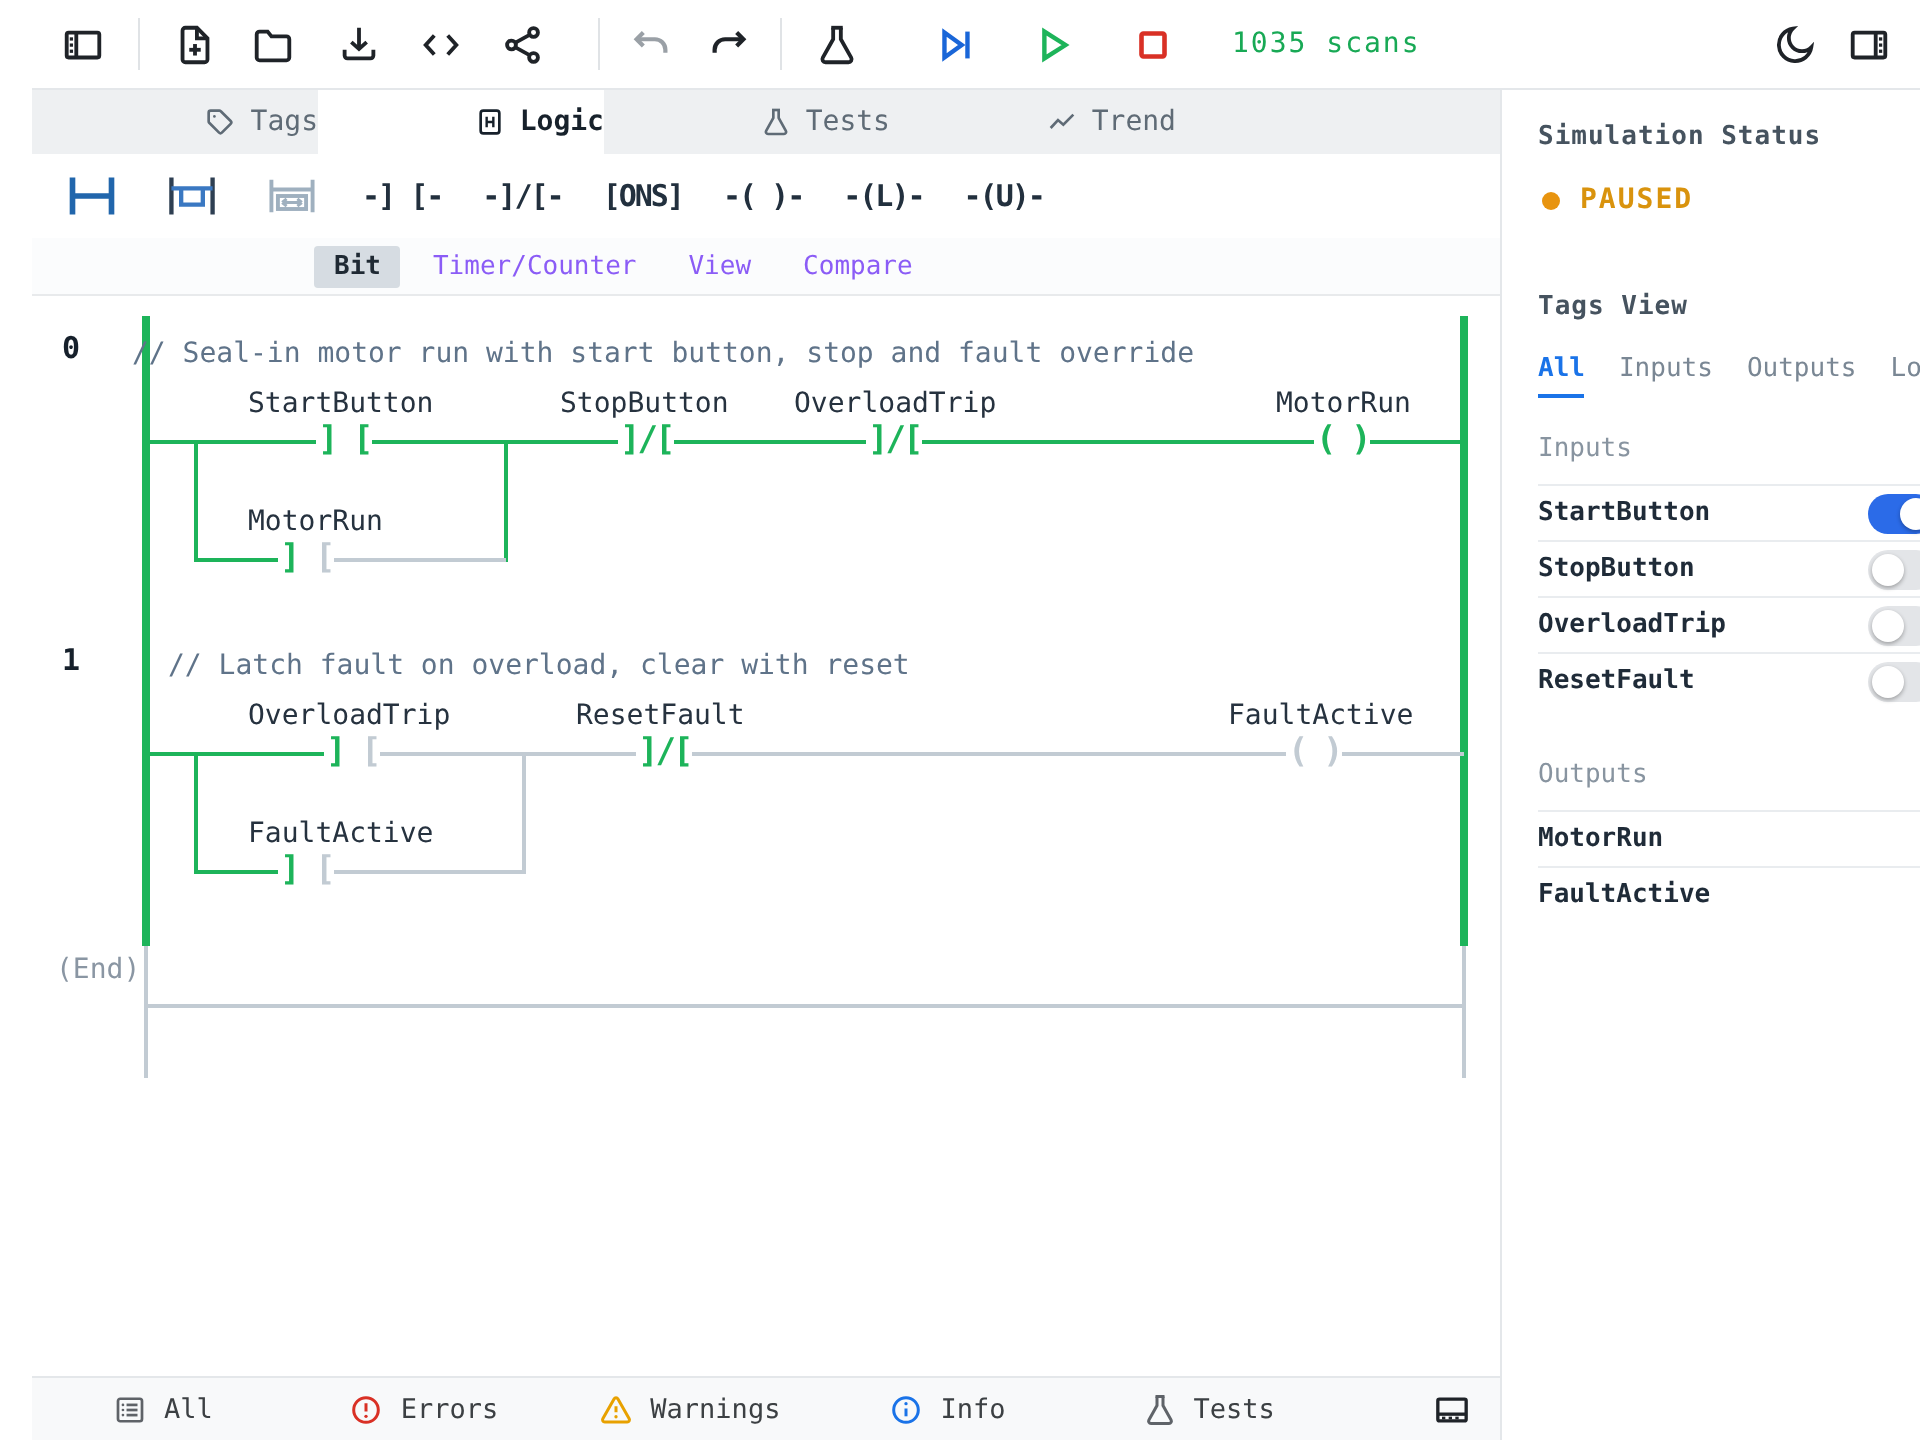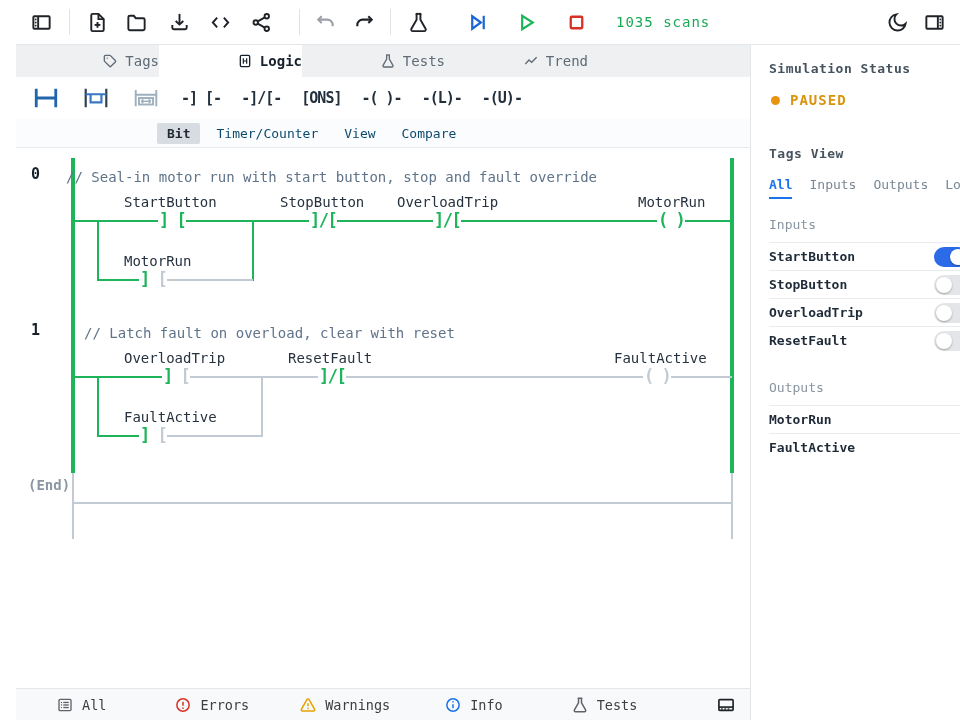--- a/index.html
+++ b/index.html
@@ -32,35 +32,35 @@
   .palette { height:42px; display:flex; align-items:center; padding:0 0 0 12px;
     gap:14px; flex:0 0 42px; background:#fff; }
   .pal-btn { height:30px; display:flex; align-items:center; padding:0 3px; cursor:pointer; }
   .pal-btn svg { width:30px; height:26px; }
   .pal-glyph { font-size:15px; font-weight:bold; color:#22303e; letter-spacing:-1px;
     white-space:pre; cursor:pointer; padding:2px 3px; }
 
   
   .cats { height:29px; display:flex; align-items:center; gap:6px; padding-left:141px;
     border-bottom:1px solid #e8eaec; background:#fbfcfd; flex:0 0 29px; font-size:13px; }
-  .cat { color:#0c4a6e; padding:3px 10px; cursor:pointer; }
+  .cat { color:#8b5cf6; padding:3px 10px; cursor:pointer; }
   .cat.active { background:#d6dce2; color:#1f2933; font-weight:bold; border-radius:2px; }
 
   
   .canvas { flex:1; position:relative; background:#fff; overflow:hidden; }
   .abs { position:absolute; }
   .wire-g { background:#1db45a; }
   .wire-x { background:#c2cbd3; }
   .rung-num { font-size:15px; font-weight:bold; color:#16202b; }
   .comment { font-size:14px; color:#5f7389; white-space:pre; }
   .lbl { font-size:14px; color:#26323f; white-space:pre; }
   .glyph { font-size:17px; font-weight:bold; line-height:18px; letter-spacing:-1.5px;
     background:#fff; padding:0 1px; white-space:pre; cursor:pointer; }
   .g-green { color:#1db45a; } .g-gray { color:#c2cbd3; }
-  .end-lbl { font-size:14px; color:#8a96a3;font-weight:bold; }
+  .end-lbl { font-size:14px; color:#8a96a3; }
 
   
   .statusbar { height:32px; flex:0 0 32px; background:#f8f9fa; border-top:1px solid #e4e7ea;
     display:flex; align-items:center; padding:0 14px; font-size:13.5px; color:#3c4043; }
   .sb-item { display:flex; align-items:center; gap:8px; cursor:pointer; }
   .sb-item svg { width:18px; height:18px; }
 
   
   .sidebar { flex:1; background:#fff; padding:16px 0 0 18px; font-size:13px; }
   .sb-h { color:#46535f; font-size:13px; font-weight:bold; letter-spacing:.5px; }

